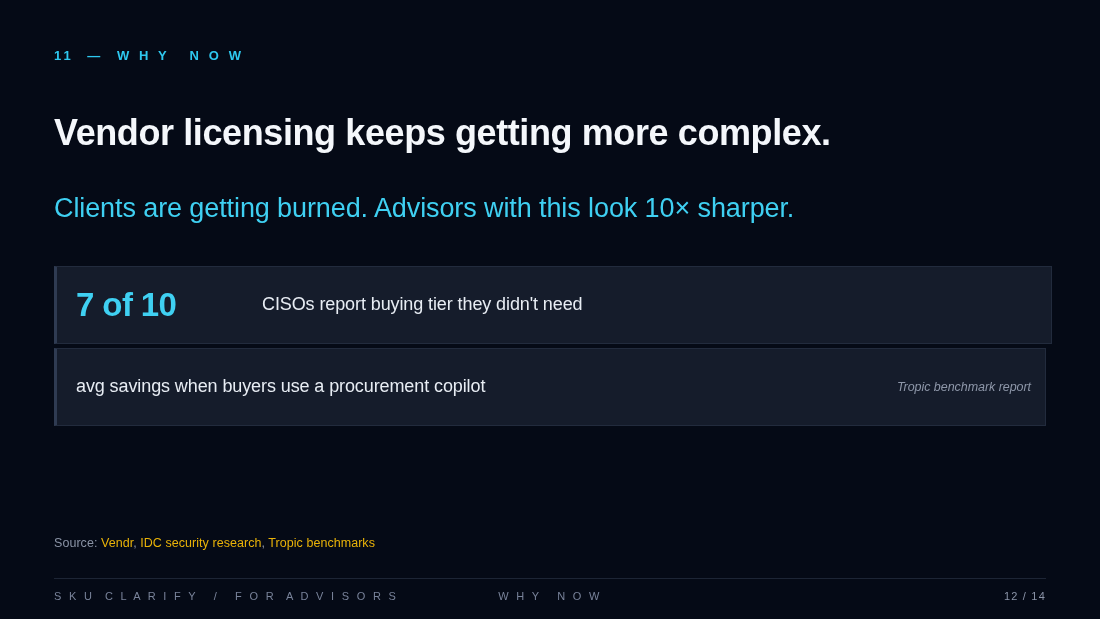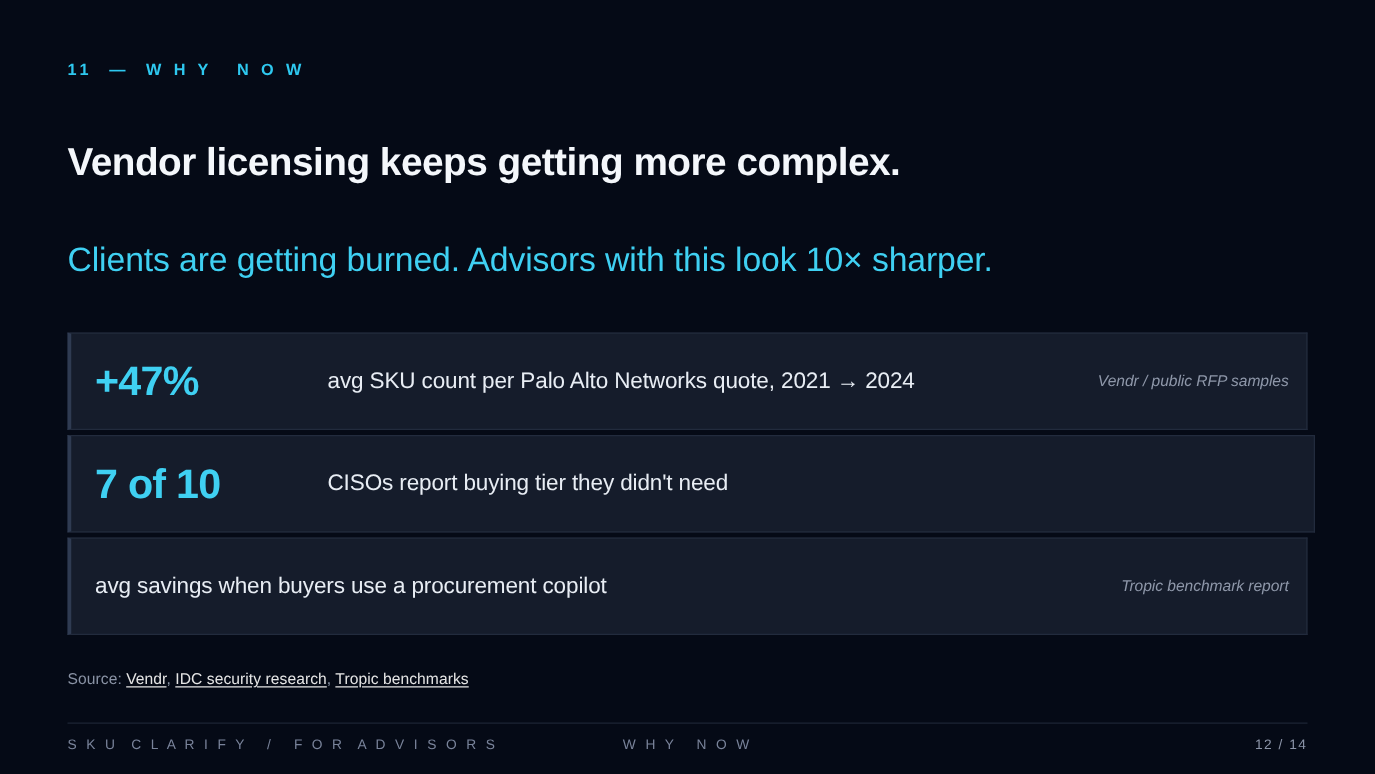--- a/index.html
+++ b/index.html
@@ -34,21 +34,21 @@
     color: #2ec8ef;
     white-space: pre;
   }
 
   
   .title {
     position: absolute;
     top: 112px;
     left: 54px;
     right: 54px;
-    font-size: 31px;
+    font-size: 36px;
     line-height: 1.16;
     font-weight: 700;
     color: #f4f7fb;
     letter-spacing: -0.4px;
   }
 
   
   .subtitle {
     position: absolute;
     top: 192px;
@@ -116,22 +116,21 @@
   .source-note {
     position: absolute;
     top: 536px;
     left: 54px;
     font-size: 12.5px;
     color: #8a93a5;
     letter-spacing: 0.05px;
   }
   .source-note a,
   .source-note .lnk {
-    color: #e5e5e5;
-    text-decoration: underline;
+    color: #eab308;
     text-underline-offset: 2px;
   }
 
   
   .footer-rule {
     position: absolute;
     left: 54px;
     right: 54px;
     top: 578px;
     height: 1px;
@@ -169,25 +168,20 @@
 <div class="slide">
 
   <div class="eyebrow">11  —  W H Y   N O W</div>
 
   <h1 class="title">Vendor licensing keeps getting more complex.</h1>
 
   <div class="subtitle">Clients are getting burned. Advisors with this look 10× sharper.</div>
 
   <div class="stats">
 
-    <div class="stat-row">
-      <div class="stat-value">+47%</div>
-      <div class="stat-label">avg SKU count per Palo Alto Networks quote, 2021 → 2024</div>
-      <div class="stat-source">Vendr / public RFP samples</div>
-    </div>
 
     <div class="stat-row wide">
       <div class="stat-value">7 of 10</div>
       <div class="stat-label">CISOs report buying tier they didn't need</div>
     </div>
 
     <div class="stat-row">
       <div class="stat-label">avg savings when buyers use a procurement copilot</div>
       <div class="stat-source">Tropic benchmark report</div>
     </div>

